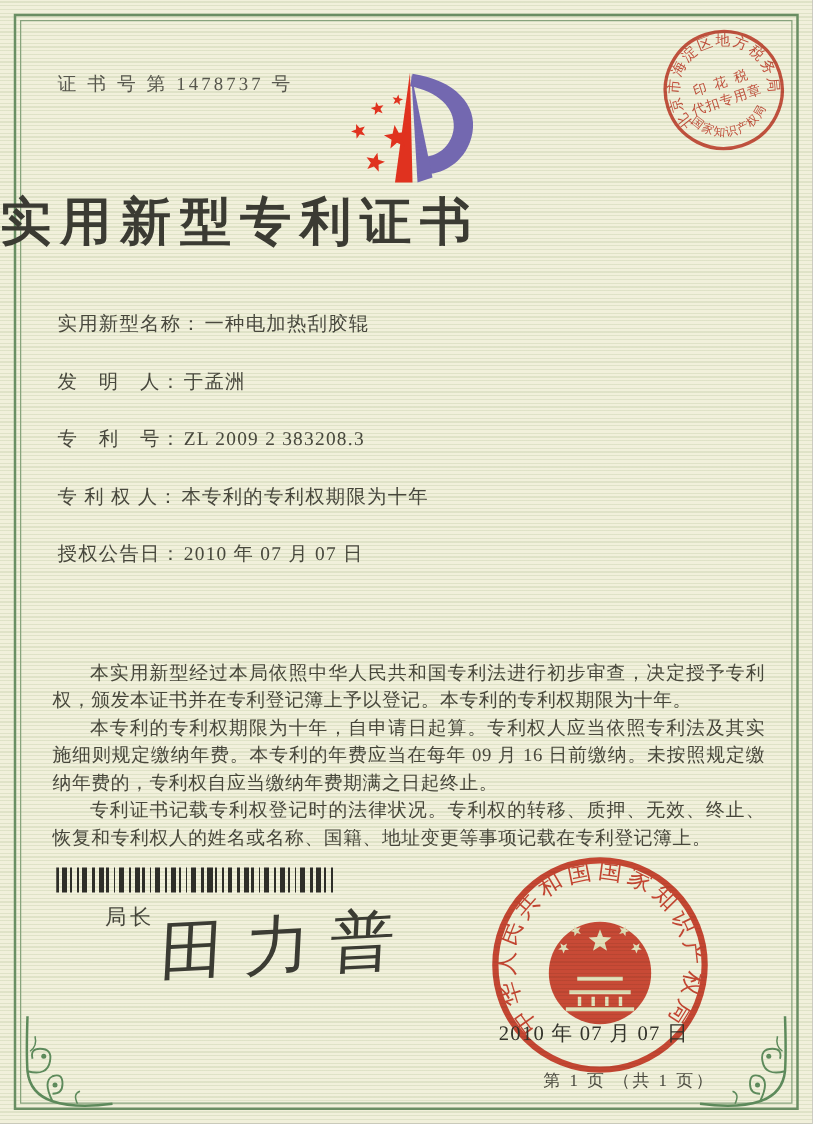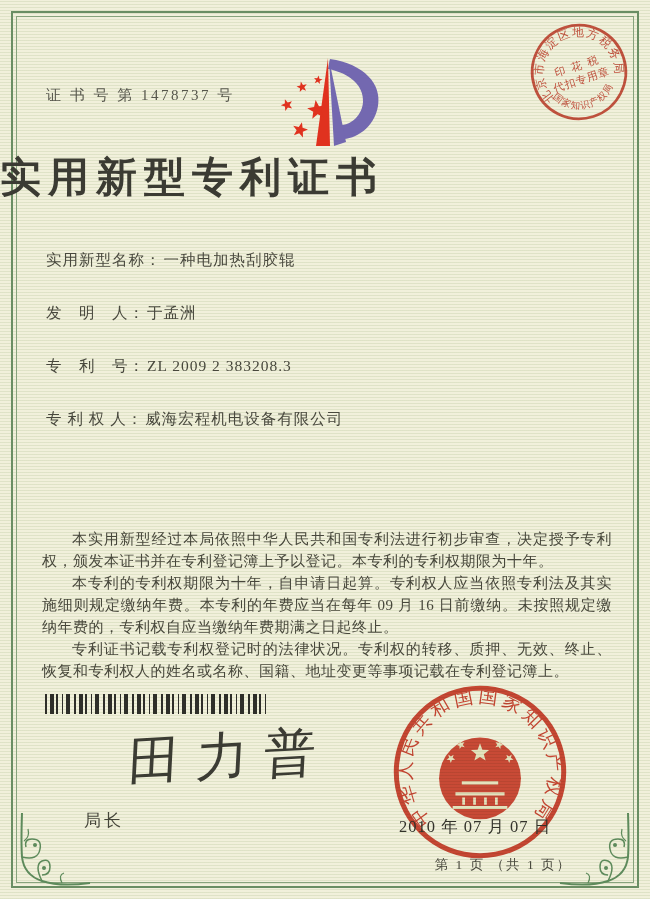--- a/index.html
+++ b/index.html
@@ -28,31 +28,31 @@
     position:absolute; inset:16px;
     border:1px solid #87a37c;
     pointer-events:none;
   }
   .corner{position:absolute;width:86px;height:86px;}
   .corner.bl{left:10px;bottom:8px;}
   .corner.br{right:10px;bottom:8px;transform:scaleX(-1);}
 
   .cert-no{
     position:absolute;left:46px;top:58px;
-    font-size:15px;letter-spacing:2.5px;color:#56564c;margin-top:28px;
+    font-size:15px;letter-spacing:2.5px;color:#56564c;
   }
   .logo{position:absolute;left:268px;top:56px;width:122px;height:94px;}
   .title{
     position:absolute;left:0;top:150px;width:100%;
     margin:0;text-align:left;
     font-size:41px;font-weight:bold;letter-spacing:7px;
     color:#3b3b33;
   }
   .fields{position:absolute;left:46px;top:249px;width:560px;}
-  .field-row{height:36px;line-height:21px;margin-bottom:17px;
+  .field-row{height:18px;line-height:21px;margin-bottom:28px;
     font-size:15.5px;color:#48483d;letter-spacing:1px;white-space:nowrap;}
   .field-row .value{margin-left:2px;}
 
   .paragraphs{
     position:absolute;left:42px;top:528px;width:570px;
     font-size:15px;line-height:22px;color:#47473b;
     text-align:justify;letter-spacing:0.5px;
   }
   .paragraphs p{margin:0;text-indent:2em;}
 
@@ -60,21 +60,21 @@
     position:absolute;left:45px;top:694px;width:222px;height:20px;
     background:repeating-linear-gradient(90deg,
       #2e2e29 0px,#2e2e29 2px, transparent 2px,transparent 5px,
       #2e2e29 5px,#2e2e29 9px, transparent 9px,transparent 11px,
       #2e2e29 11px,#2e2e29 13px, transparent 13px,transparent 17px,
       #2e2e29 17px,#2e2e29 18px, transparent 18px,transparent 21px,
       #2e2e29 21px,#2e2e29 25px, transparent 25px,transparent 29px);
   }
 
   .sig-role{
-    position:absolute;left:84px;top:809px;
+    position:absolute;left:84px;top:722px;
     font-size:17px;letter-spacing:3px;color:#45453a;
   }
   .sig-name{
     position:absolute;left:128px;top:722px;
     font-size:52px;letter-spacing:16px;color:#2d2d26;
     font-family:"DejaVu Serif","Liberation Serif",serif;
     transform:rotate(-3deg) skewX(-6deg);
     opacity:.92;
   }
 
@@ -171,21 +171,24 @@
     <div class="field-row">
       <span class="label">实用新型名称：</span><span class="value">一种电加热刮胶辊</span>
     </div>
     <div class="field-row">
       <span class="label">发　明　人：</span><span class="value">于孟洲</span>
     </div>
     <div class="field-row">
       <span class="label">专　利　号：</span><span class="value">ZL 2009 2 383208.3</span>
     </div>
     <div class="field-row">
-      <span class="label">专 利 权 人：</span><span class="value">威海宏程机电设备有限公司</span>
+      <span class="label">专 利 权 人：</span><span class="value">本专利的专利权期限为十年</span>
+    </div>
+    <div class="field-row">
+      <span class="label">授权公告日：</span><span class="value">2010 年 07 月 07 日</span>
     </div>
   </div>
 
   <div class="paragraphs">
     <p>本实用新型经过本局依照中华人民共和国专利法进行初步审查，决定授予专利权，颁发本证书并在专利登记簿上予以登记。本专利的专利权期限为十年。</p>
     <p>本专利的专利权期限为十年，自申请日起算。专利权人应当依照专利法及其实施细则规定缴纳年费。本专利的年费应当在每年 09 月 16 日前缴纳。未按照规定缴纳年费的，专利权自应当缴纳年费期满之日起终止。</p>
     <p>专利证书记载专利权登记时的法律状况。专利权的转移、质押、无效、终止、恢复和专利权人的姓名或名称、国籍、地址变更等事项记载在专利登记簿上。</p>
   </div>
 
   <div class="barcode"></div>

